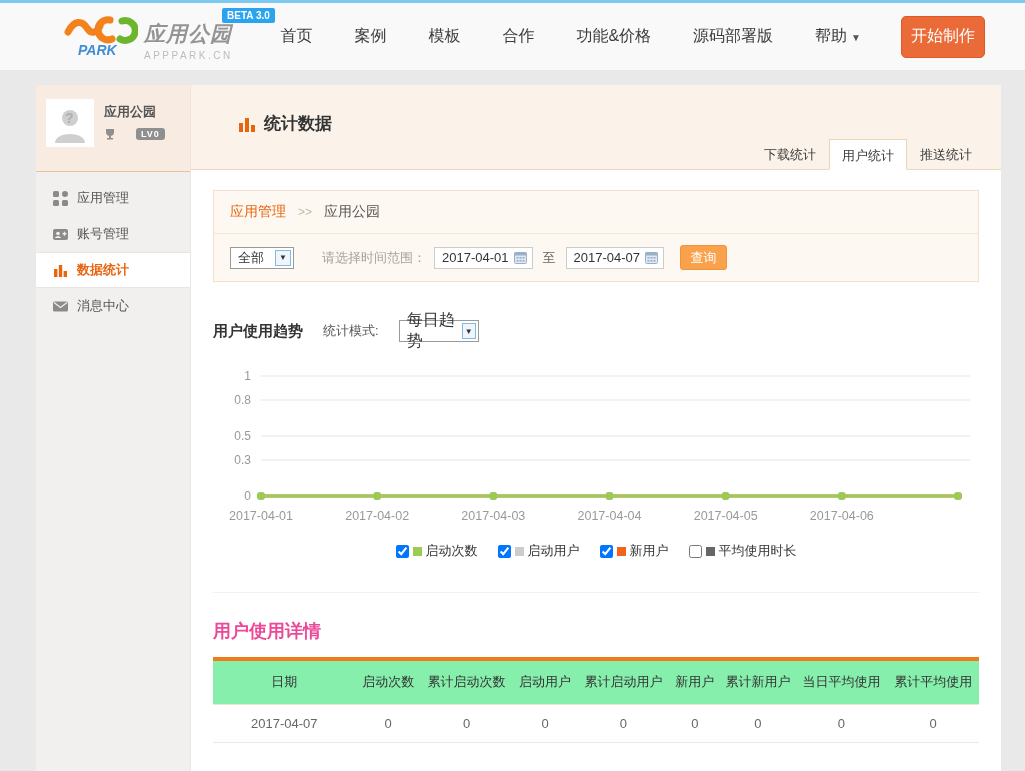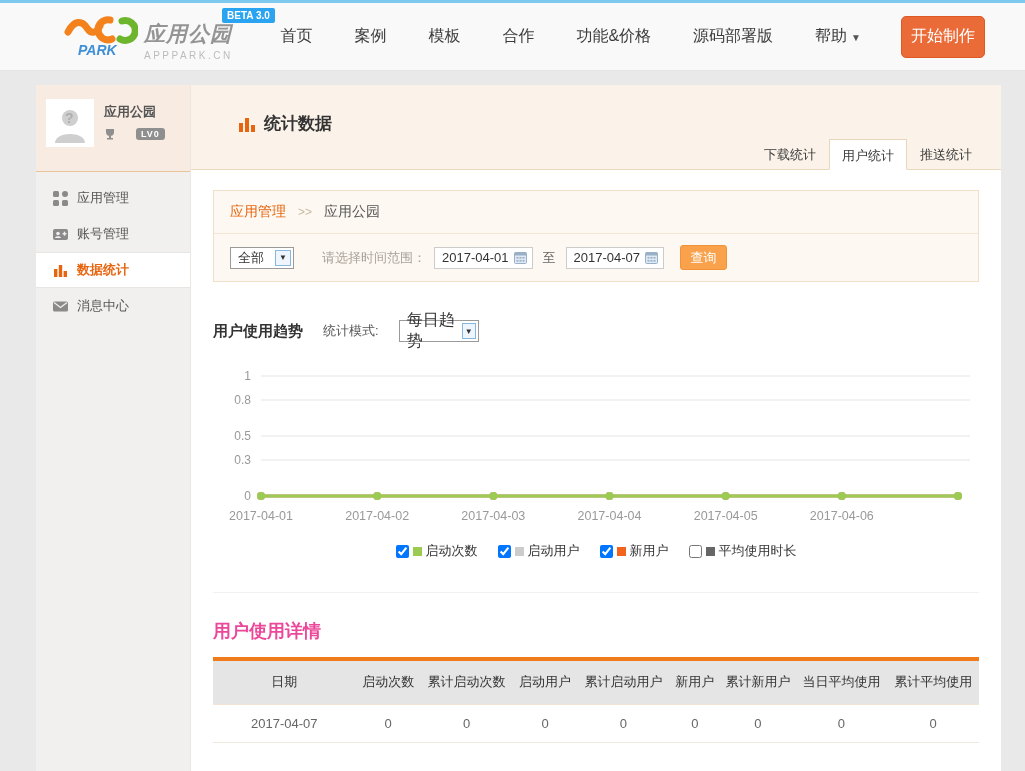--- a/index.html
+++ b/index.html
@@ -94,21 +94,21 @@
   .legend-item input { width:13px; height:13px; cursor:pointer; }
   .swatch { width:9px; height:9px; display:inline-block; }
 
   .section-divider { border-top:1px solid #f1f1f1; margin-top:32px; }
 
   .details-title { margin-top:26px; font-size:18px; font-weight:bold; color:#ec4899;font-family:Liberation Serif, serif; }
 
   
   table.details { width:100%; border-collapse:collapse; margin-top:14px;
     border-top:4px solid #f07b1d; table-layout:fixed; }
-  table.details thead tr { background:#e5e5e5;padding-left:9px; }
+  table.details thead tr { background:#86efac;padding-left:9px; }
   table.details th { font-weight:normal; font-size:13px; color:#333; text-align:center;
     padding:11px 4px; line-height:1.6; border-bottom:1px solid #f2e4d3; }
   table.details td { font-size:13px; color:#666; text-align:center; padding:11px 4px;
     border-bottom:1px solid #f1e8dd; }
 </style>
 </head>
 <body>
 
 <div class="topline"></div>
 

